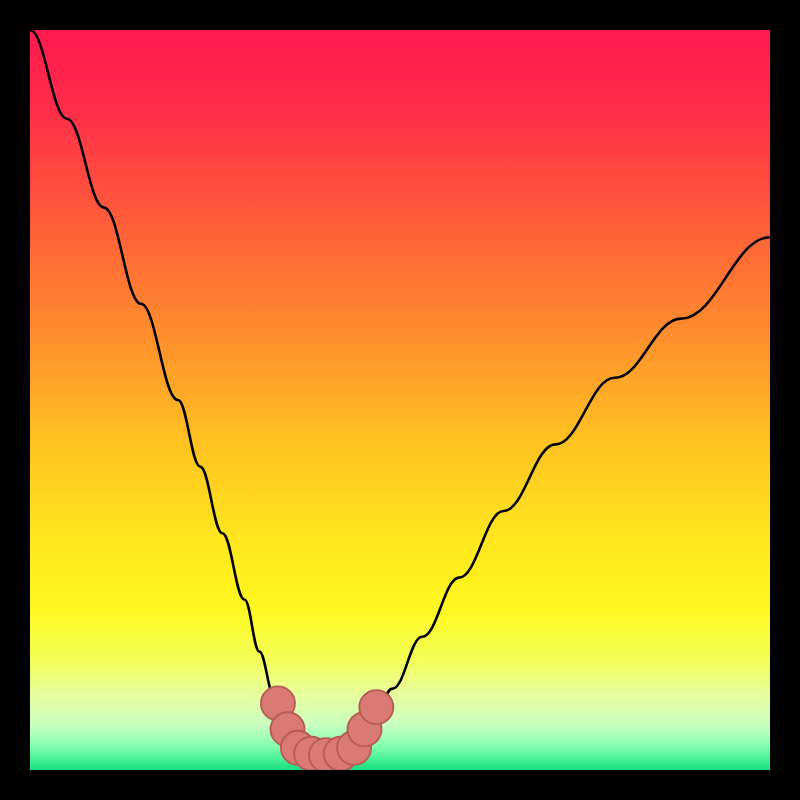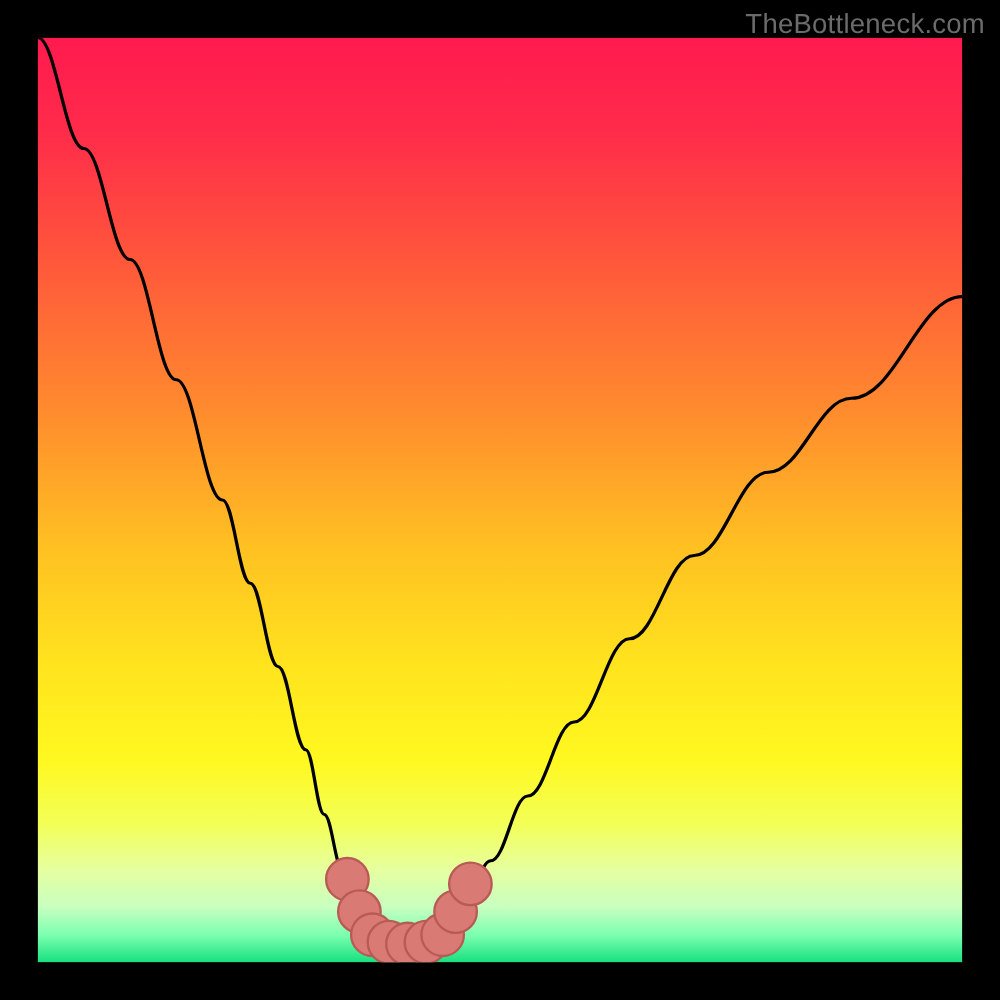--- a/index.html
+++ b/index.html
@@ -45,21 +45,20 @@
     font-size: 22px;
     letter-spacing: 0.2px;
     font-weight: 500;
   }
 </style>
 </head>
 <body>
 
 <div class="frame">
 
-  <div class="watermark">TheBottleneck.com</div>
 
   <div class="plot-area">
 
     <svg class="gradient" viewBox="0 0 100 100" preserveAspectRatio="none">
       <defs>
         <linearGradient id="bg-grad" x1="0" y1="0" x2="0" y2="1">
             <stop offset="0%" stop-color="#ff1a4f"></stop>
             <stop offset="10%" stop-color="#ff2b4a"></stop>
             <stop offset="25%" stop-color="#ff5a3a"></stop>
             <stop offset="40%" stop-color="#ff8a2e"></stop>

